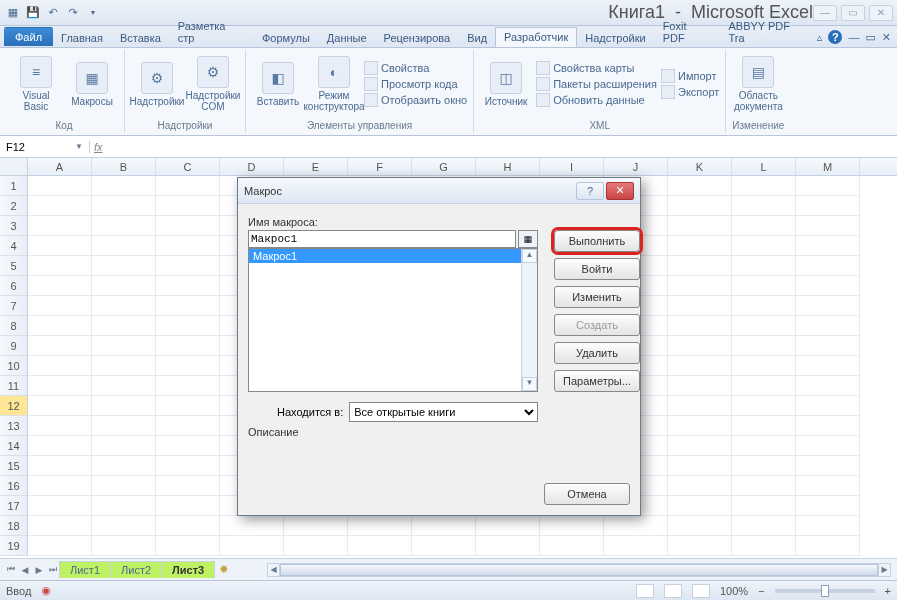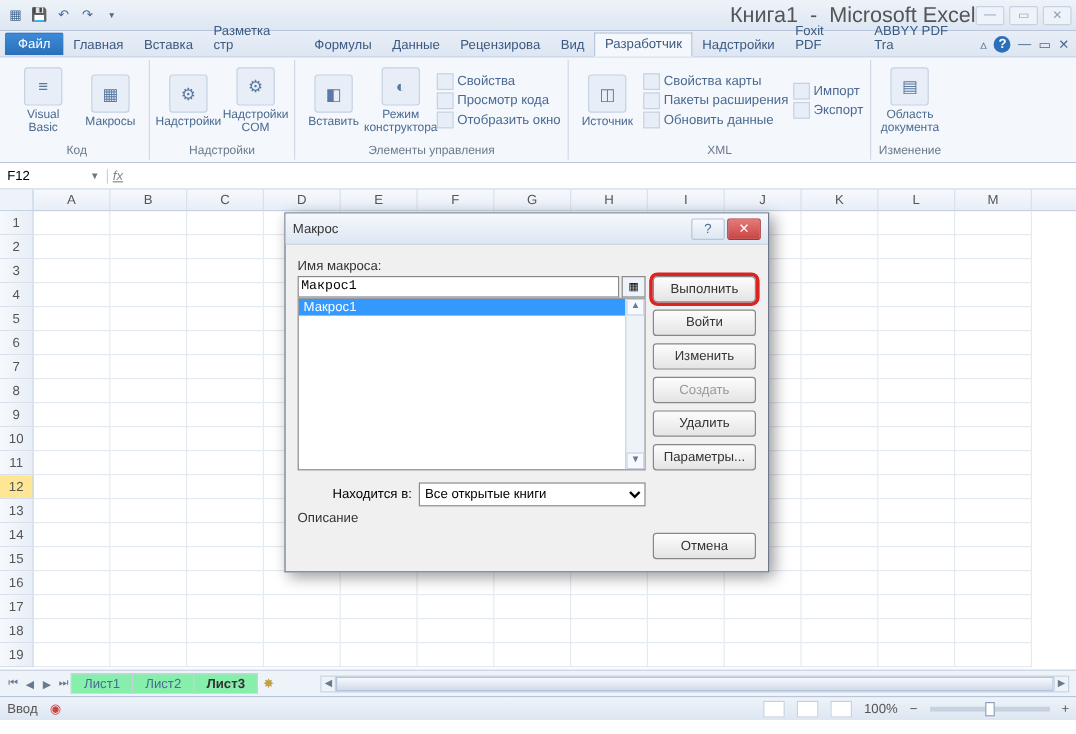--- a/index.html
+++ b/index.html
@@ -49,57 +49,57 @@
 .colh { width: 64px; border-right: 1px solid #d8e0ec; text-align: center; color: #555; line-height: 18px; }
 .rows { display: flex; flex-direction: column; }
 .row { display: flex; height: 20px; }
 .rowh { width: 28px; background: linear-gradient(90deg,#f6f9fd,#e8eef7); border-right: 1px solid #c6d2e1; border-bottom: 1px solid #d8e0ec; text-align: center; font-size: 11px; color: #555; line-height: 20px; }
 .rowh.sel { background: #ffe695; }
 .cell { width: 64px; border-right: 1px solid #e4eaf2; border-bottom: 1px solid #e4eaf2; }
 
 
 .sheettabs { height: 22px; background: #eef3f9; border-top: 1px solid #c6d2e1; display: flex; align-items: center; font-size: 11px; padding-left: 4px; }
 .sheettabs .navbtn { width: 14px; text-align: center; color: #6a7a8e; font-size: 9px; }
-.sheettab { padding: 2px 10px; background: #86efac; border: 1px solid #c6d2e1; border-bottom: none; margin-left: -1px; color: #4a6a92; }
+.sheettab { padding: 2px 10px; background: #bef264; border: 1px solid #c6d2e1; border-bottom: none; margin-left: -1px; color: #4a6a92; }
 .sheettab.active { font-weight: bold; color: #333; }
 .newsheet { width: 18px; height: 14px; margin-left: 4px; color: #c5a040; }
 .hscroll { flex: 1; margin: 0 6px 0 30px; height: 14px; background: #e8eef7; border: 1px solid #c6d2e1; position: relative; }
 .hscroll .thumb { position: absolute; left: 12px; right: 12px; top: 0; bottom: 0; background: linear-gradient(#f6f9fd,#d0dae8); border: 1px solid #b6c5d9; }
 .hscroll .arr { position: absolute; width: 12px; top: 0; bottom: 0; background: #eef3f9; text-align: center; font-size: 8px; color: #6a7a8e; line-height: 12px; }
 .hscroll .arr.l { left: 0; border-right: 1px solid #c6d2e1; }
 .hscroll .arr.r { right: 0; border-left: 1px solid #c6d2e1; }
 
 
 .statusbar { height: 20px; background: linear-gradient(#eef3f9,#dde6f2); border-top: 1px solid #b6c5d9; display: flex; align-items: center; font-size: 11px; padding: 0 6px; color: #555; gap: 10px; }
 .statusbar .spacer { flex: 1; }
 .statusbar .viewbtn { width: 18px; height: 14px; border: 1px solid #c6d2e1; background: #fff; }
 .zoomslider { width: 100px; height: 4px; background: #c6d2e1; position: relative; }
 .zoomslider .zthumb { position: absolute; width: 8px; height: 12px; background: #fff; border: 1px solid #8aa0bc; top: -4px; left: 46px; }
 
 
 .overlay { position: absolute; left: 0; top: 0; right: 0; bottom: 0; pointer-events: none; }
-.dialog { position: absolute; left: 237px; top: 177px; width: 404px; height: 300px; background: #f0f0f0; border: 1px solid #6a7a8e; box-shadow: 4px 4px 12px rgba(0,0,0,0.4); font-size: 11px; pointer-events: auto; }
+.dialog { position: absolute; left: 237px; top: 177px; width: 404px; height: 339px; background: #f0f0f0; border: 1px solid #6a7a8e; box-shadow: 4px 4px 12px rgba(0,0,0,0.4); font-size: 11px; pointer-events: auto; }
 .dialog .dtitle { height: 26px; background: linear-gradient(#f6f9fd,#dde6f2); border-bottom: 1px solid #c6d2e1; display: flex; align-items: center; padding: 0 6px; }
 .dialog .dtitle .txt { flex: 1; color: #333; }
 .dialog .dtitle .dbtn { width: 28px; height: 18px; border: 1px solid #b6c5d9; background: linear-gradient(#f6f9fd,#dde6f2); margin-left: 2px; display: flex; align-items: center; justify-content: center; font-size: 11px; color: #4a6a92; border-radius: 2px; }
 .dialog .dtitle .dbtn.close { background: linear-gradient(#e37a7a,#c44); color: #fff; border-color: #a33; }
 .dialog .dbody { padding: 8px 10px; }
 .dlabel { color: #333; margin: 4px 0 2px; }
 .dinputrow { display: flex; gap: 2px; }
 .dinput { flex: 1; height: 18px; border: 1px solid #888; background: #fff; padding: 0 2px; font-family: "Courier New", monospace; font-size: 11px; }
 .dinput.sel { background: #fff; color: #000; }
 .pickbtn { width: 20px; height: 18px; border: 1px solid #888; background: #eef3f9; display: flex; align-items: center; justify-content: center; font-size: 9px; }
 .listbox { height: 144px; border: 1px solid #888; background: #fff; margin-top: 0; overflow: hidden; display: flex; }
 .listbox .items { flex: 1; }
 .listbox .item { padding: 1px 4px; }
 .listbox .item.sel { background: #3399ff; color: #fff; }
 .listbox .vscroll { width: 16px; background: #eef3f9; border-left: 1px solid #c6d2e1; display: flex; flex-direction: column; }
 .listbox .vscroll .varr { height: 14px; text-align: center; font-size: 8px; color: #6a7a8e; background: #f6f9fd; border: 1px solid #c6d2e1; margin: 0; }
 .listbox .vscroll .vtrack { flex: 1; }
-.sidebtns { position: absolute; right: 10px; top: 52px; width: 86px; display: flex; flex-direction: column; gap: 6px; }
+.sidebtns { position: absolute; right: 0; top: 52px; width: 86px; display: flex; flex-direction: column; gap: 6px; }
 .btn { height: 22px; border: 1px solid #888; background: linear-gradient(#fdfdfd,#e4e4e4); border-radius: 3px; font-size: 11px; display: flex; align-items: center; justify-content: center; color: #333; }
 .btn.disabled { color: #999; }
 .btn.highlight { box-shadow: 0 0 0 3px #d22; border-radius: 4px; }
 .locrow { display: flex; align-items: center; gap: 6px; margin-top: 10px; padding-left: 29px; }
 .locrow select { flex: 1; height: 20px; border: 1px solid #888; font-size: 11px; background: #fff; }
 .bottom { position: absolute; right: 10px; bottom: 10px; }
 .dleft { width: 290px; }
 </style>
 </head>
 <body>

